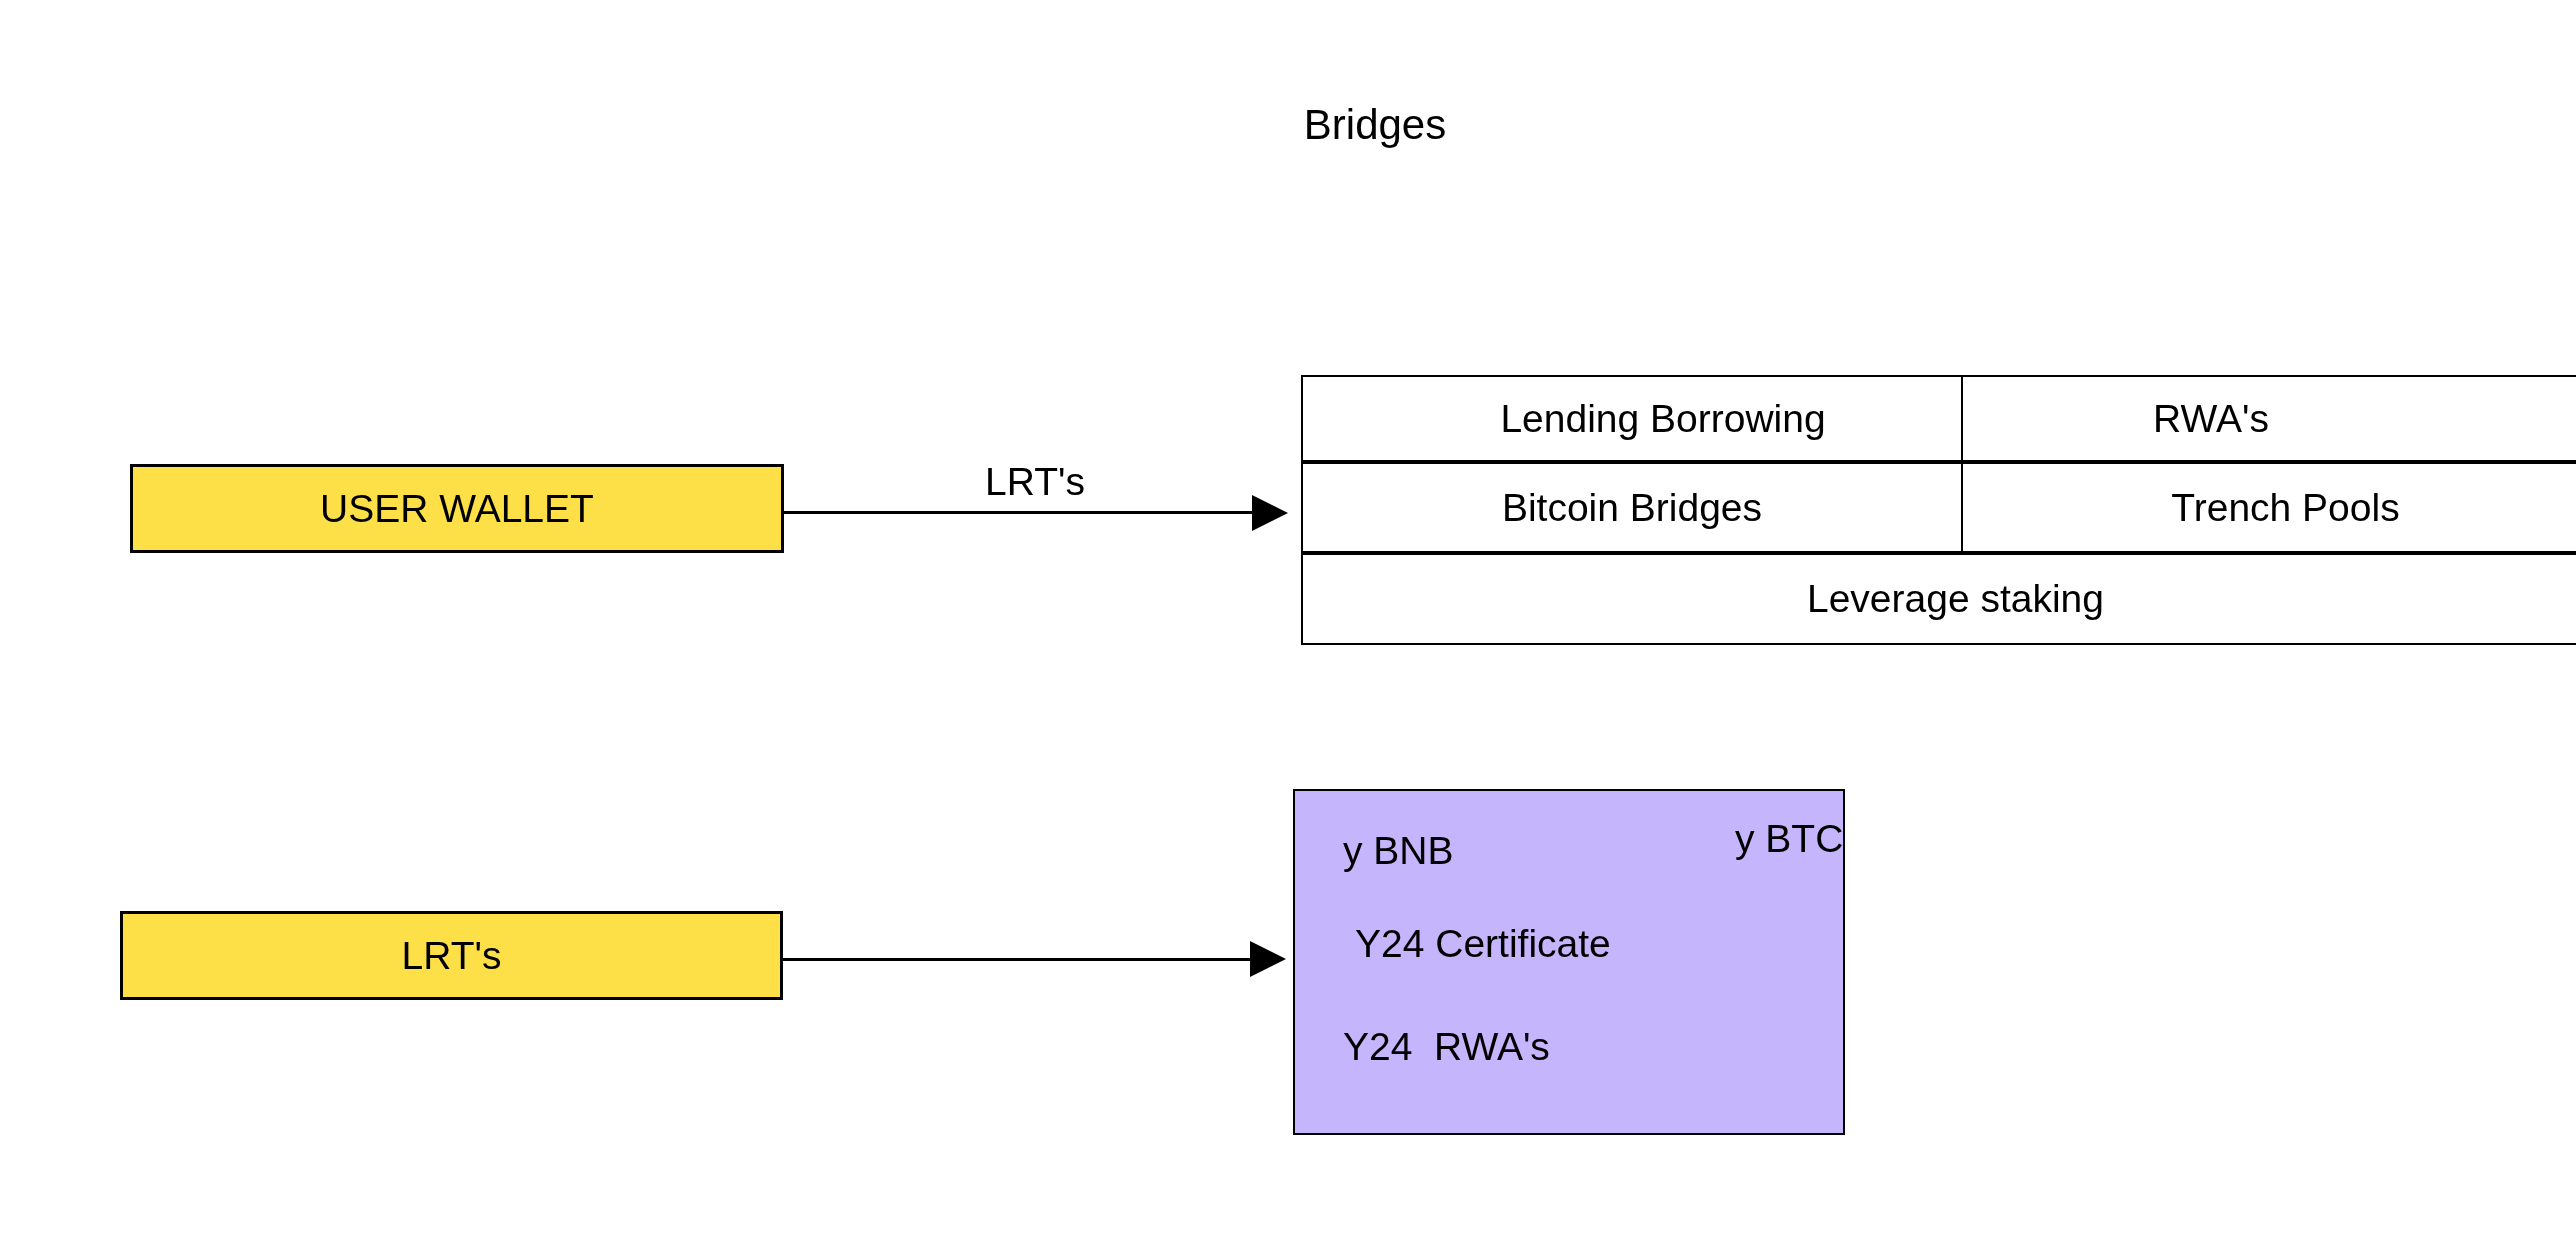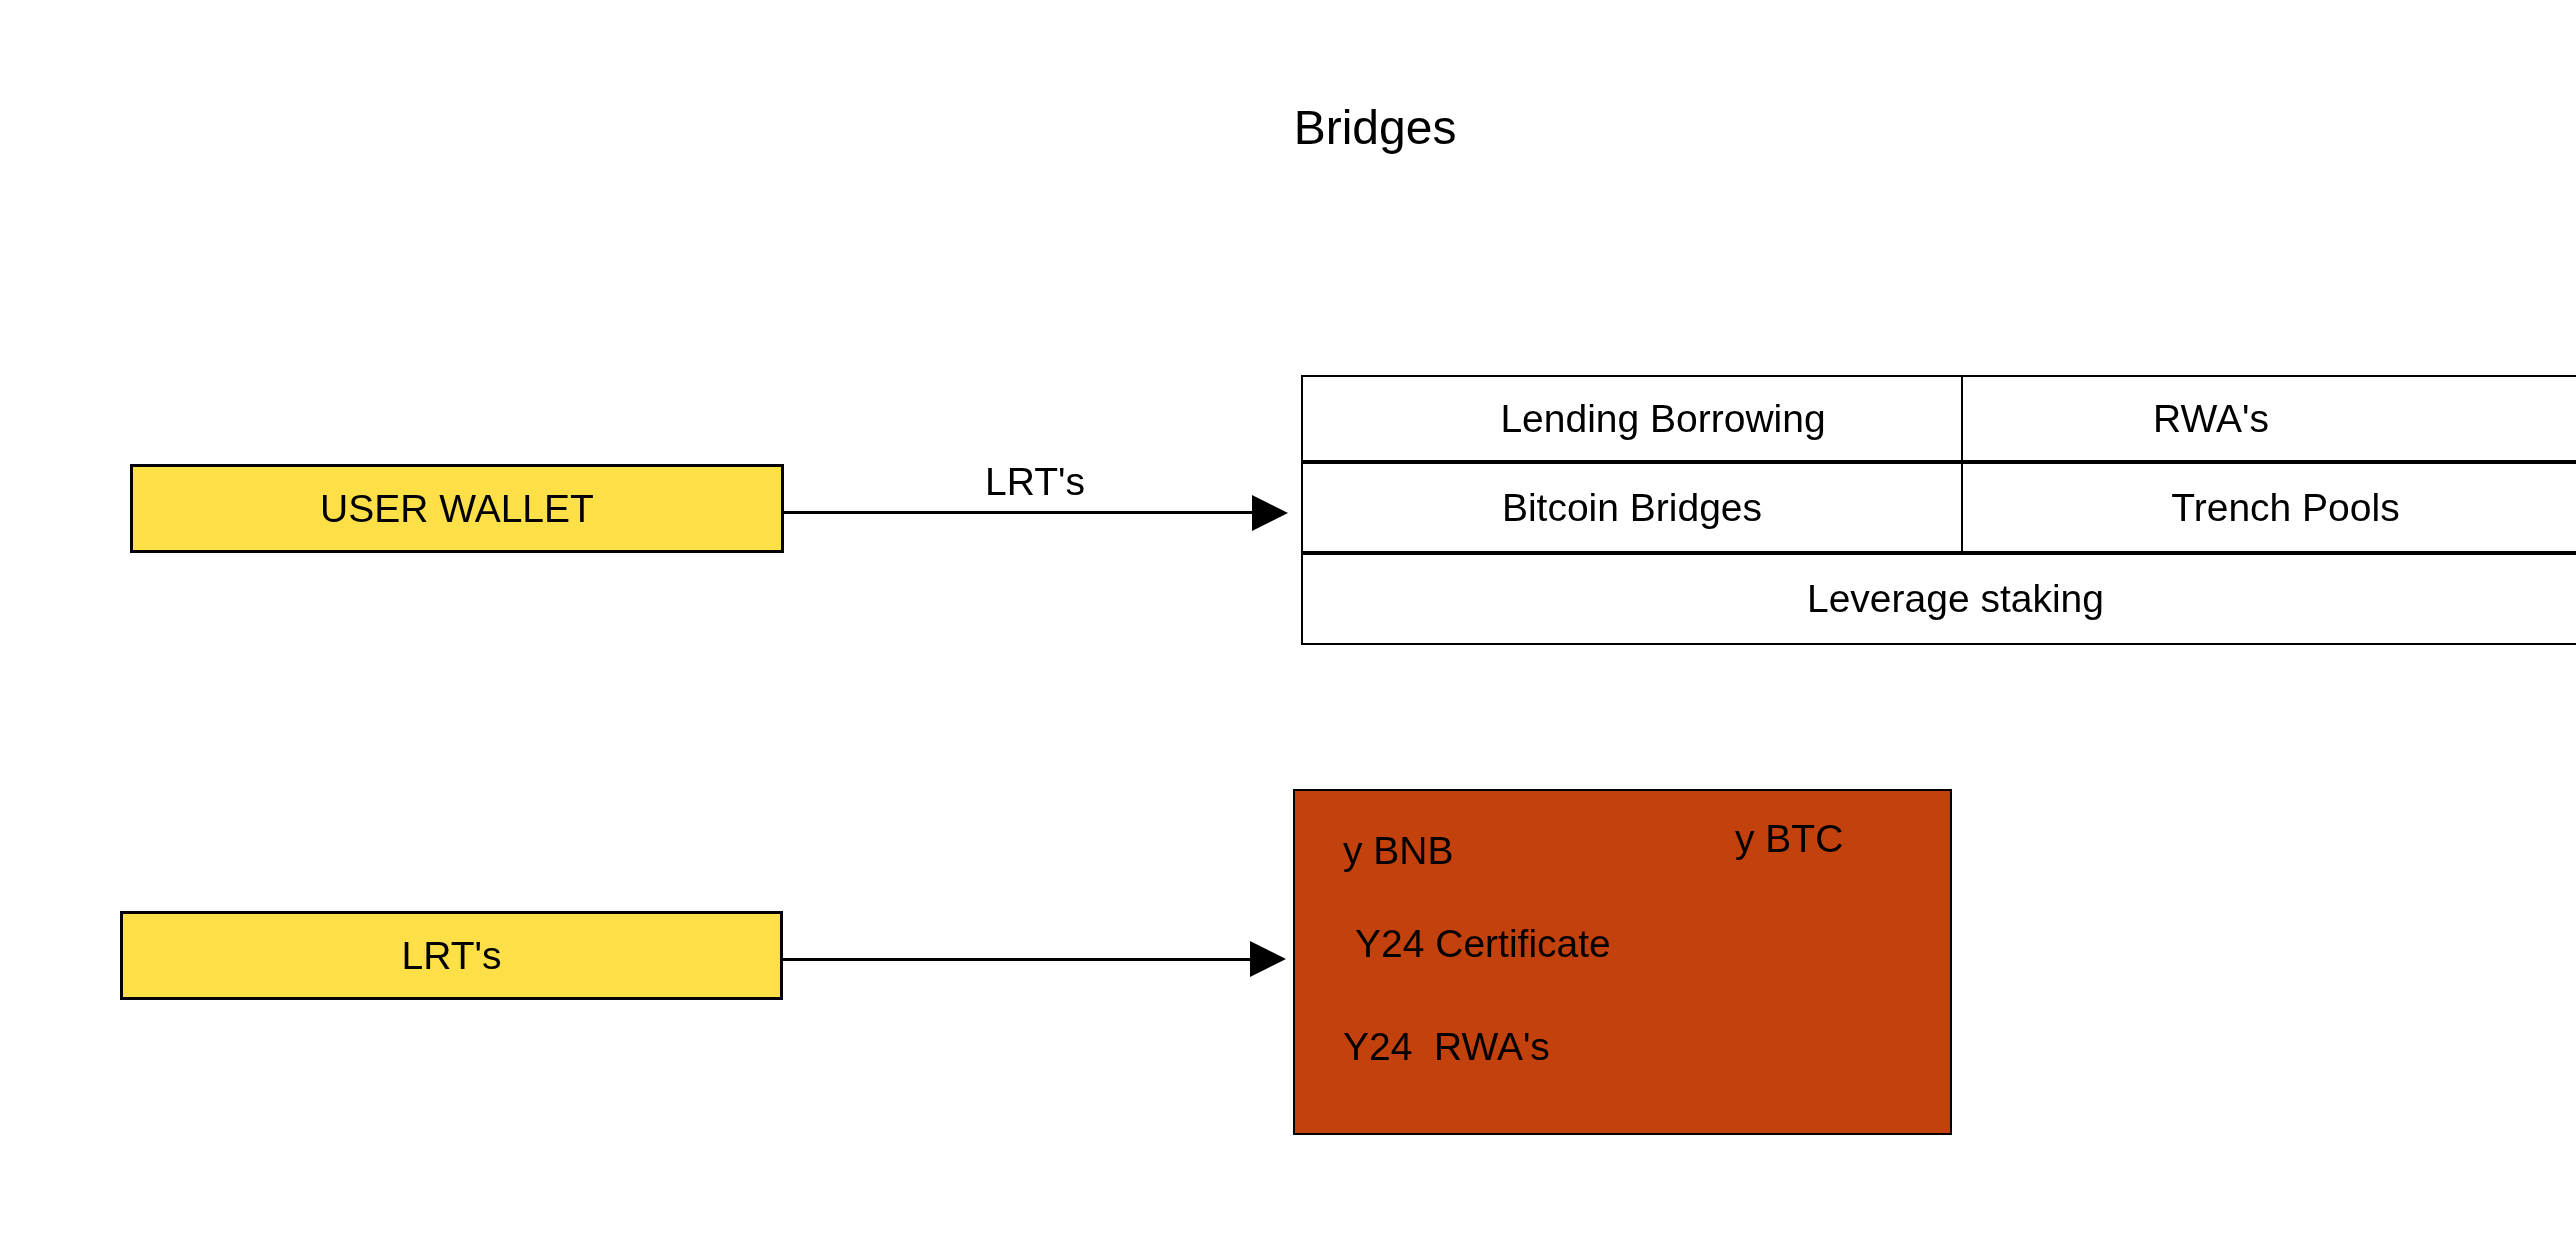--- a/index.html
+++ b/index.html
@@ -14,21 +14,21 @@
     background: #ffffff;
     color: #000000;
     overflow: hidden;
   }
 
   .title {
     position: absolute;
     left: 1375px;
     top: 102px;
     transform: translateX(-50%);
-    font-size: 48px;
+    font-size: 42px;
     font-weight: 500;
     letter-spacing: 0px;
     line-height: 1.1;
     white-space: nowrap;
   }
 
   .box {
     position: absolute;
     box-sizing: border-box;
     border: 3.1px solid #000000;
@@ -107,25 +107,25 @@
     justify-content: center;
     font-size: 39px;
     background: #ffffff;
     white-space: nowrap;
   }
 
   .tokens-box {
     position: absolute;
     left: 1293px;
     top: 789px;
-    width: 659px;
+    width: 552px;
     height: 346px;
     box-sizing: border-box;
     border: 2.1px solid #000000;
-    background: #c2410c;
+    background: #c4b5fd;
   }
   .tokens-box span {
     position: absolute;
     font-size: 39px;
     line-height: 1;
     white-space: pre;
   }
   .tk-bnb  { left: 48px;  top: 40px; }
   .tk-btc  { left: 440px; top: 28px; }
   .tk-cert { left: 60px;  top: 133px; }

